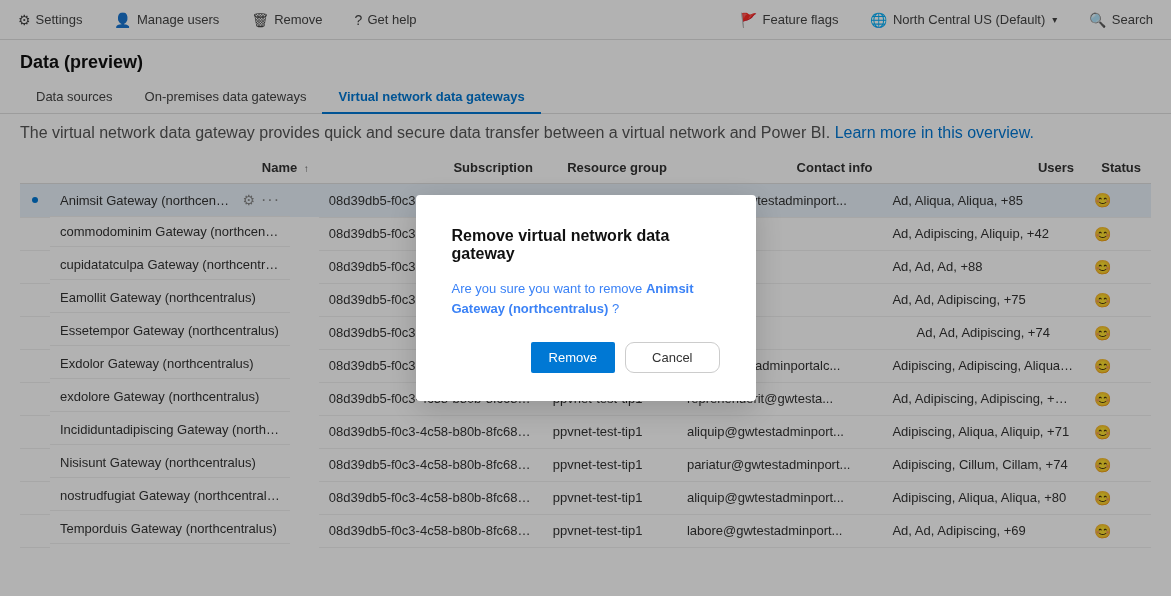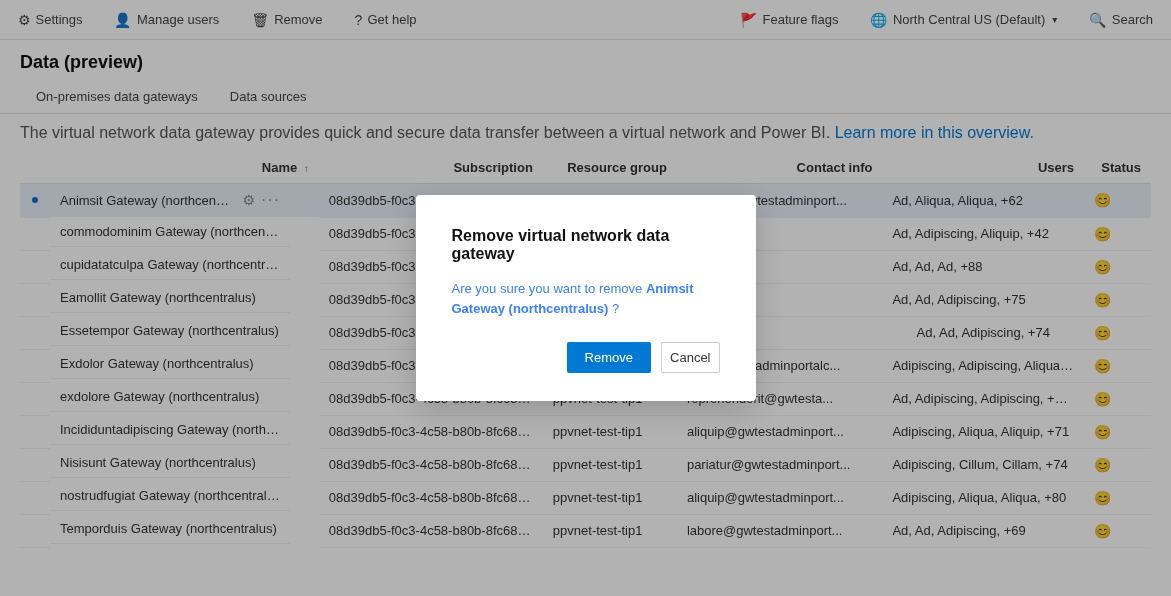--- a/index.html
+++ b/index.html
@@ -165,22 +165,22 @@
       border: none;
       padding: 7px 18px;
       border-radius: 2px;
       cursor: pointer;
       font-size: 13px;
     }
     .btn-cancel {
       background: #fff;
       color: #333;
       border: 1px solid #ccc;
-      padding: 7px 8px;
-      border-radius: 2px;
+      padding: 7px 26px;
+      border-radius: 9px;
       cursor: pointer;
       font-size: 13px;
     }
 
     
     .truncate {
       overflow: hidden;
       text-overflow: ellipsis;
       white-space: nowrap;
     }
@@ -220,22 +220,23 @@
       <span>Search</span>
     </span>
   </div>
 </nav>
 
 <div class="page-title-area">
   <h1 class="page-title">Data (preview)</h1>
 </div>
 
 <div class="tabs">
+  <div class="tab">Data sources</div>
   <div class="tab">On-premises data gateways</div>
-  <div class="tab">Data sources</div>
+  <div class="tab active">Virtual network data gateways</div>
 </div>
 
 <div class="info-bar">
   <span>The virtual network data gateway provides quick and secure data transfer between a virtual network and Power BI.</span>
   <a href="#">Learn more in this overview.</a>
 </div>
 
 <div class="table-container">
   <table>
     <thead>
@@ -268,21 +269,21 @@
             <div class="row-indicator" style="margin: auto;"></div>
           </td>
           <td style="display: flex; align-items: center; gap: 6px; max-width: 240px;">
             <span class="truncate">Animsit Gateway (northcentralus)</span>
             <span class="settings-icon-cell" style="margin-left: 4px;">⚙</span>
             <span class="ellipsis-btn">···</span>
           </td>
           <td style="max-width: 200px;">08d39db5-f0c3-4c58-b80b-8fc682cfe7c1</td>
           <td>ppvnet-test-tip1</td>
           <td>tempor@gwtestadminport...</td>
-          <td style="max-width: 180px;">Ad, Aliqua, Aliqua, +62</td>
+          <td style="max-width: 180px;">Ad, Aliqua, Aliqua, +85</td>
           <td>
             <div class="status-icon status-ok" style="font-size: 14px; background: none;">😊</div>
           </td>
         </tr>
         <tr>
           <td style="text-align: center;"></td>
           <td style="display: flex; align-items: center; gap: 6px; max-width: 240px;">
             <span class="truncate">commodominim Gateway (northcentra...</span>
           </td>
           <td style="max-width: 200px;">08d39db5-f0c3-4c58-b80b-8fc682c...</td>

